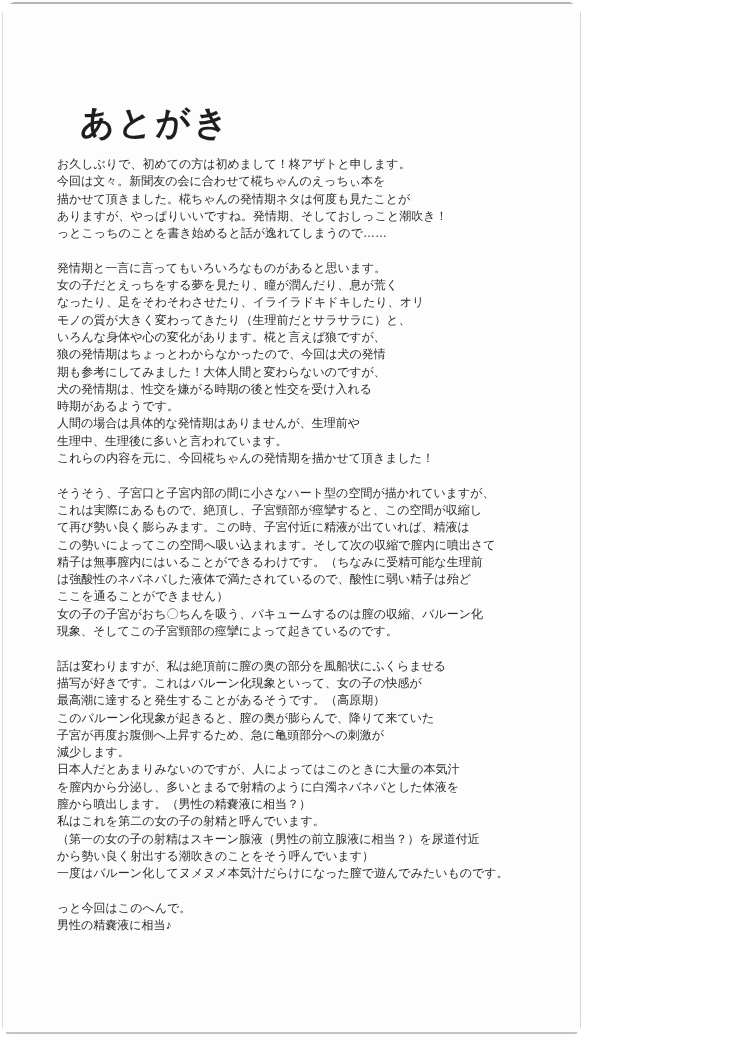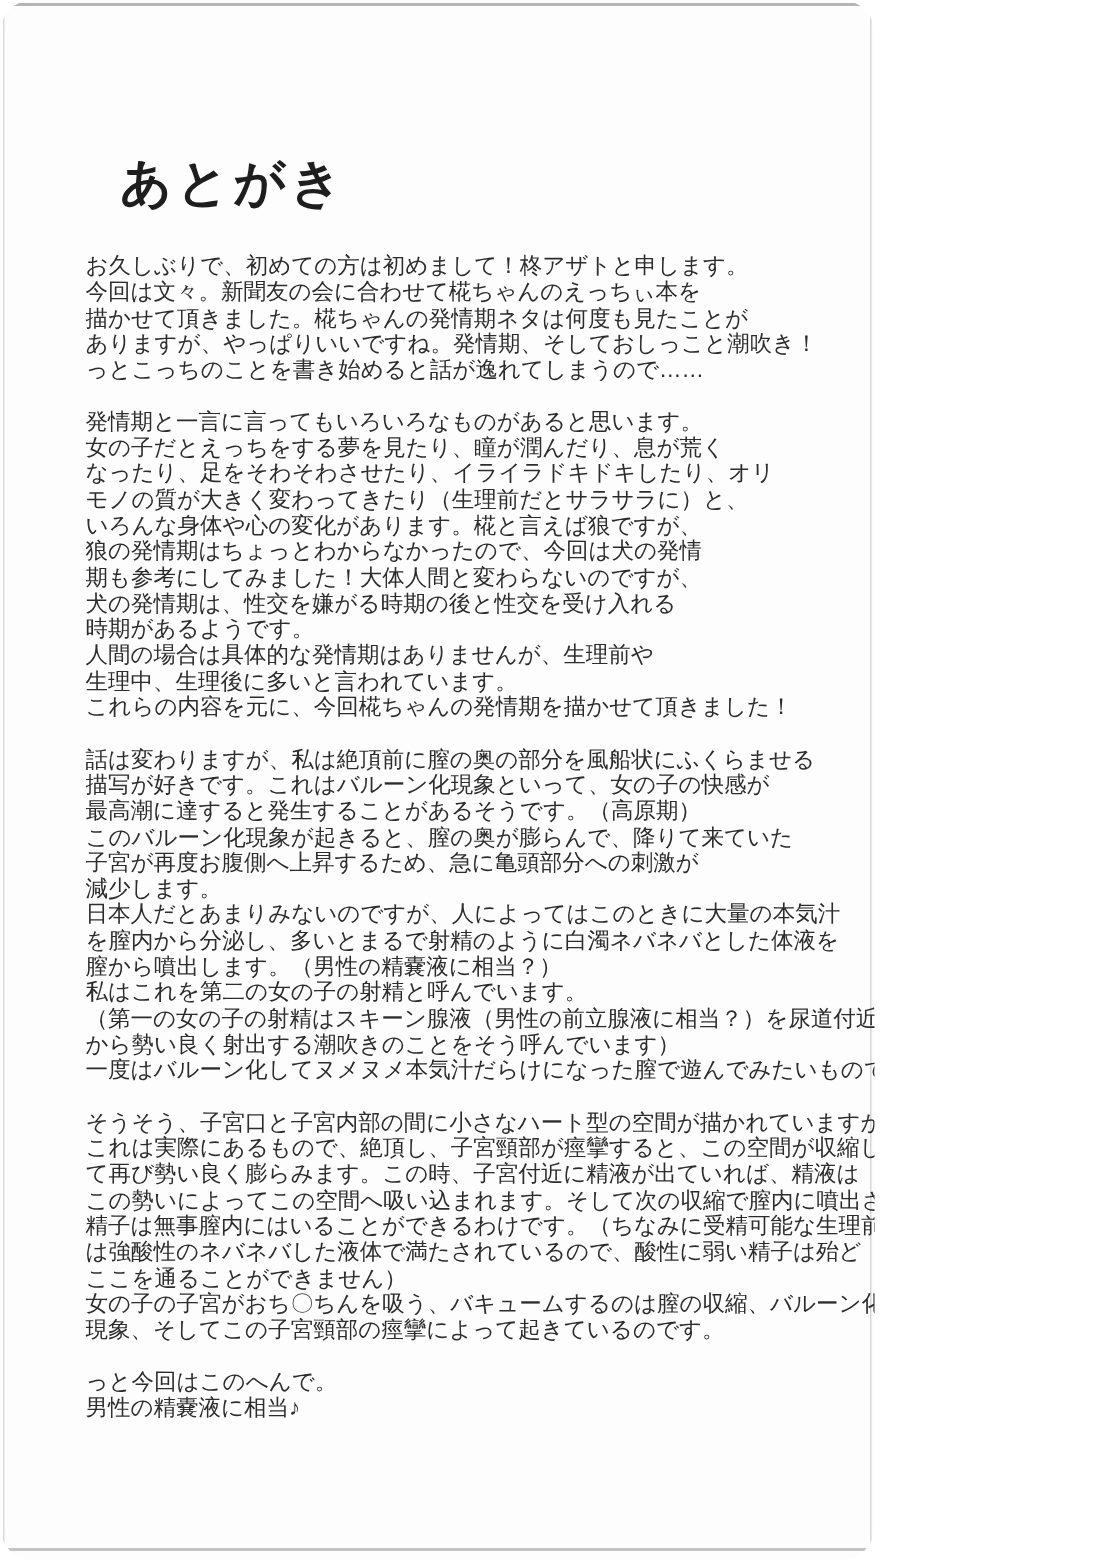--- a/index.html
+++ b/index.html
@@ -31,23 +31,23 @@
     font-family: "DejaVu Serif", "Liberation Serif", serif;
     font-size: 34px;
     font-weight: 600;
     letter-spacing: 3px;
     color: #1e1e1e;
     line-height: 1;
   }
   .body-text {
     position: absolute;
     left: 57px;
-    top: 169px;
+    top: 156px;
     width: 665px;
-    font-size: 15px;
+    font-size: 12px;
     line-height: 17.3px;
     color: #2c2c2c;
   }
   .body-text p {
     margin: 0 0 17.3px 0;
     white-space: pre-line;
   }
   .page-number {
     position: absolute;
     left: 655px;
@@ -77,40 +77,40 @@
 なったり、足をそわそわさせたり、イライラドキドキしたり、オリ
 モノの質が大きく変わってきたり（生理前だとサラサラに）と、
 いろんな身体や心の変化があります。椛と言えば狼ですが、
 狼の発情期はちょっとわからなかったので、今回は犬の発情
 期も参考にしてみました！大体人間と変わらないのですが、
 犬の発情期は、性交を嫌がる時期の後と性交を受け入れる
 時期があるようです。
 人間の場合は具体的な発情期はありませんが、生理前や
 生理中、生理後に多いと言われています。
 これらの内容を元に、今回椛ちゃんの発情期を描かせて頂きました！</p>
+    <p>そうそう、子宮口と子宮内部の間に小さなハート型の空間が描かれていますが、
+これは実際にあるもので、絶頂し、子宮頸部が痙攣すると、この空間が収縮し
+て再び勢い良く膨らみます。この時、子宮付近に精液が出ていれば、精液は
+この勢いによってこの空間へ吸い込まれます。そして次の収縮で膣内に噴出さて
+精子は無事膣内にはいることができるわけです。（ちなみに受精可能な生理前
+は強酸性のネバネバした液体で満たされているので、酸性に弱い精子は殆ど
+ここを通ることができません）
+女の子の子宮がおち〇ちんを吸う、バキュームするのは膣の収縮、バルーン化
+現象、そしてこの子宮頸部の痙攣によって起きているのです。</p>
     <p>話は変わりますが、私は絶頂前に膣の奥の部分を風船状にふくらませる
 描写が好きです。これはバルーン化現象といって、女の子の快感が
 最高潮に達すると発生することがあるそうです。（高原期）
 このバルーン化現象が起きると、膣の奥が膨らんで、降りて来ていた
 子宮が再度お腹側へ上昇するため、急に亀頭部分への刺激が
 減少します。
 日本人だとあまりみないのですが、人によってはこのときに大量の本気汁
 を膣内から分泌し、多いとまるで射精のように白濁ネバネバとした体液を
 膣から噴出します。（男性の精嚢液に相当？）
 私はこれを第二の女の子の射精と呼んでいます。
 （第一の女の子の射精はスキーン腺液（男性の前立腺液に相当？）を尿道付近
 から勢い良く射出する潮吹きのことをそう呼んでいます）
 一度はバルーン化してヌメヌメ本気汁だらけになった膣で遊んでみたいものです。</p>
-    <p>そうそう、子宮口と子宮内部の間に小さなハート型の空間が描かれていますが、
-これは実際にあるもので、絶頂し、子宮頸部が痙攣すると、この空間が収縮し
-て再び勢い良く膨らみます。この時、子宮付近に精液が出ていれば、精液は
-この勢いによってこの空間へ吸い込まれます。そして次の収縮で膣内に噴出さて
-精子は無事膣内にはいることができるわけです。（ちなみに受精可能な生理前
-は強酸性のネバネバした液体で満たされているので、酸性に弱い精子は殆ど
-ここを通ることができません）
-女の子の子宮がおち〇ちんを吸う、バキュームするのは膣の収縮、バルーン化
-現象、そしてこの子宮頸部の痙攣によって起きているのです。</p>
     <p>っと今回はこのへんで。
 男性の精嚢液に相当♪</p>
   </div>
 
   <div class="page-number">21</div>
 </div>
 
 </body></html>

